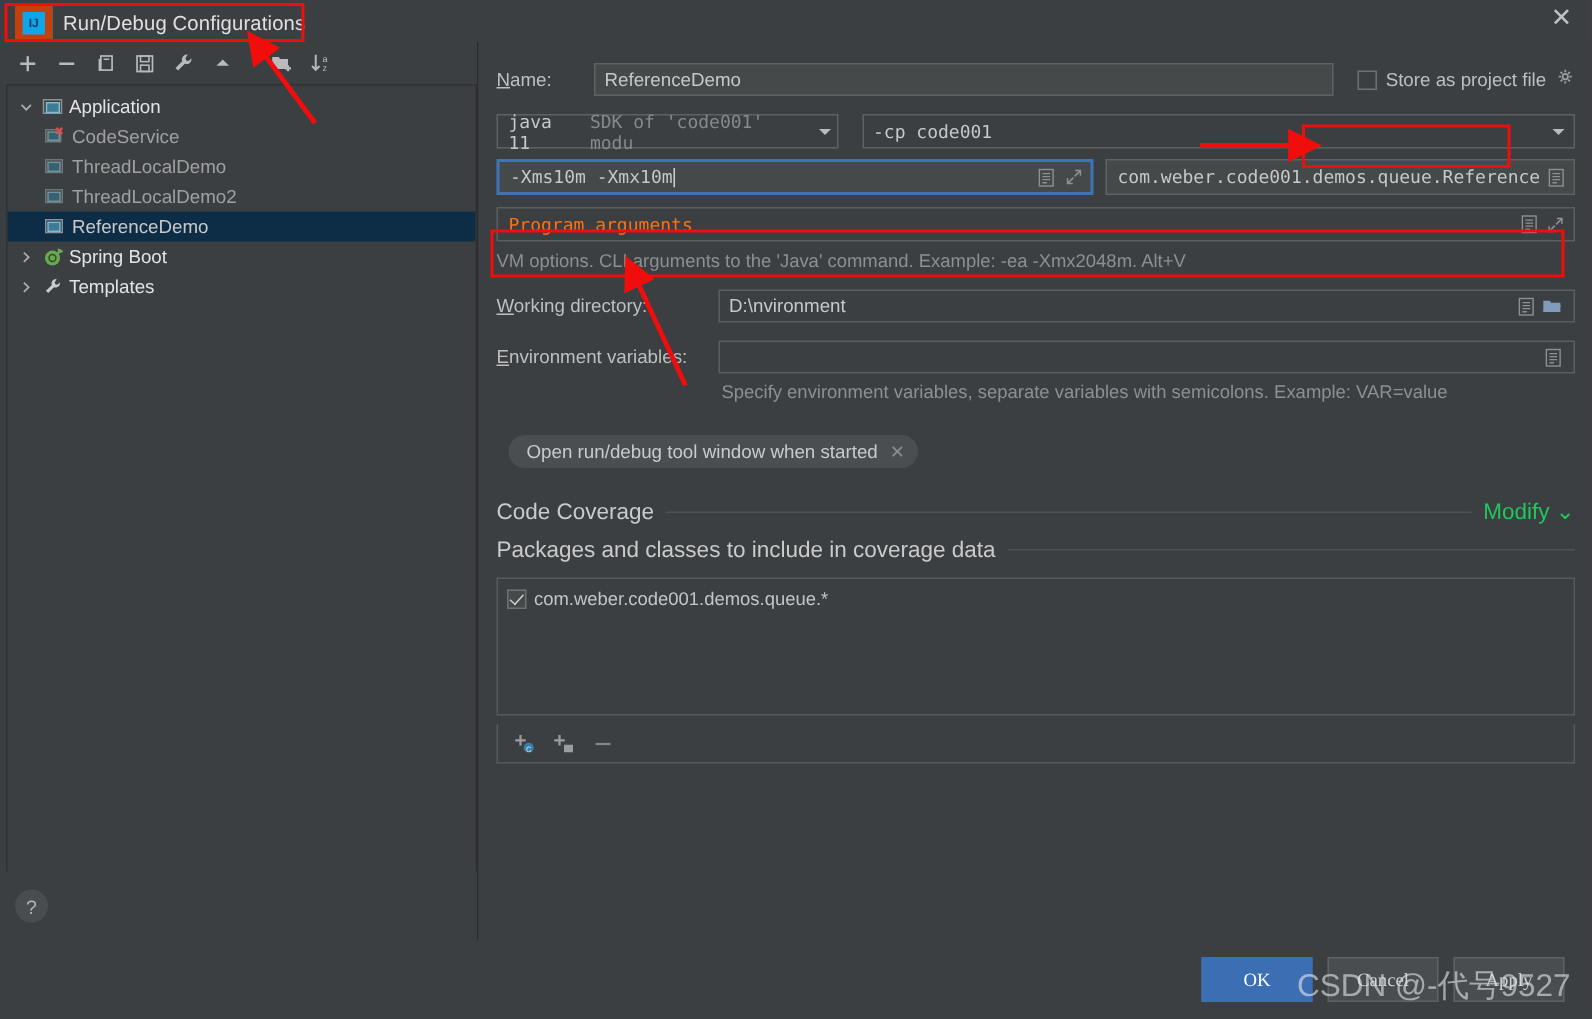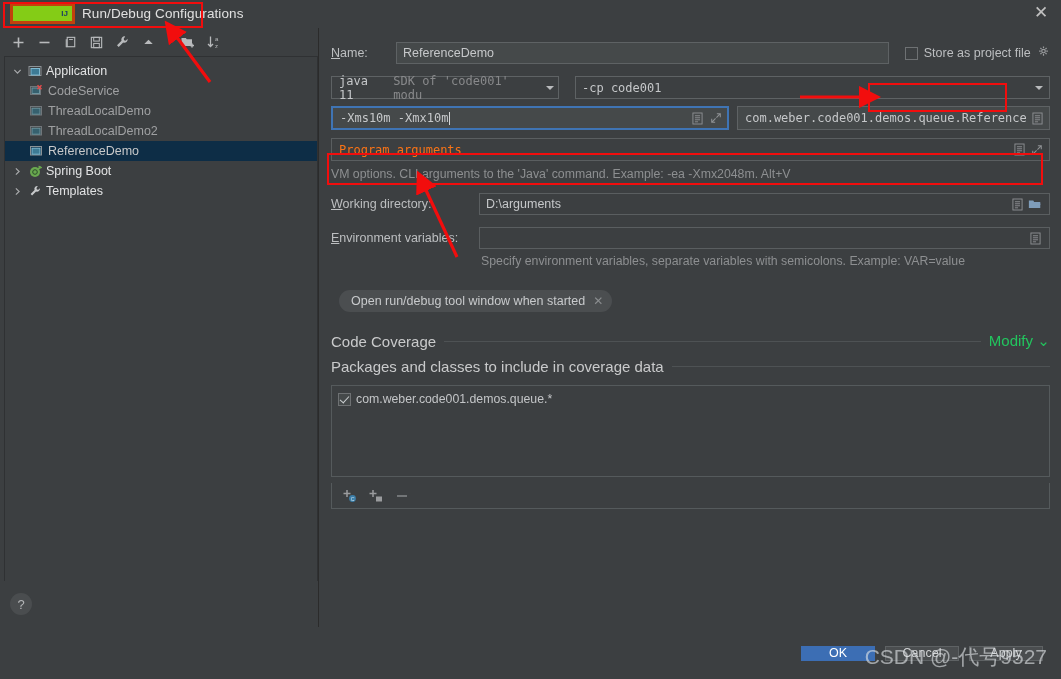--- a/index.html
+++ b/index.html
@@ -10,21 +10,21 @@
     font-size:12px;
     color:#bbbbbb;
     overflow:hidden;
     position:relative;
   }
   .dialog{position:absolute;inset:0;background:#3c3f41;display:flex;flex-direction:column;}
 
   
   .titlebar{height:28px;flex:0 0 28px;position:relative;background:#3c3f41;}
   .title-wrap{position:absolute;left:10px;top:3px;display:flex;align-items:center;gap:7px;}
-  .ij-logo{width:15px;height:15px;background:#84cc16;border:3px solid #c2410c;display:flex;align-items:center;justify-content:center;font-size:8px;font-weight:bold;color:#1d3f63;font-family:"Liberation Sans",sans-serif;line-height:1;padding-left:44px;}
+  .ij-logo{width:15px;height:15px;background:#0ea5e9;border:5px solid #c2410c;display:flex;align-items:center;justify-content:center;font-size:8px;font-weight:bold;color:#1d3f63;font-family:"Liberation Sans",sans-serif;line-height:1;}
   .title-text{font-size:13.5px;color:#e0e0e0;letter-spacing:.1px;}
   .close-x{position:absolute;right:12px;top:4px;width:16px;height:16px;color:#c0c0c0;font-size:17px;line-height:16px;text-align:center;cursor:pointer;font-family:"DejaVu Sans",sans-serif;}
 
   
   .content{flex:1;display:flex;min-height:0;}
   .left-pane{width:318px;flex:0 0 318px;display:flex;flex-direction:column;background:#3c3f41;border-right:1px solid #2b2b2b;}
   .right-pane{flex:1;position:relative;background:#3c3f41;display:flex;flex-direction:column;}
 
   
   .ltoolbar{height:28px;display:flex;align-items:center;padding:0 6px;gap:2px;}
@@ -98,21 +98,21 @@
   .chip{display:inline-flex;align-items:center;gap:8px;height:22px;background:#4b4e50;border-radius:11px;padding:0 9px 0 12px;font-size:12.5px;color:#c8cacc;margin:10px 0 0 8px;}
   .chip .x{color:#8a8d8f;font-size:12px;cursor:pointer;}
 
   .covlist{border:1px solid #555a5c;background:#3c3f41;height:92px;margin-bottom:6px;padding:6px 0 0 6px;box-sizing:border-box;}
   .covitem{display:flex;align-items:center;gap:5px;font-size:12.3px;color:#c3c5c7;}
   .covbar{border:1px solid #555a5c;border-top:none;height:26px;display:flex;align-items:center;gap:10px;padding-left:10px;box-sizing:border-box;}
   .cbtn{cursor:pointer;display:flex;align-items:center;}
 
   
   .footer{height:52px;flex:0 0 52px;display:flex;align-items:center;justify-content:flex-end;padding-right:18px;gap:10px;position:relative;}
-  .btn{min-width:74px;height:15px;border:1px solid #5e6264;background:#4a4d4f;color:#cfd1d3;font-size:12.5px;display:flex;align-items:center;justify-content:center;cursor:pointer;box-sizing:border-box;}
+  .btn{min-width:74px;height:30px;border:1px solid #5e6264;background:#4a4d4f;color:#cfd1d3;font-size:12.5px;display:flex;align-items:center;justify-content:center;cursor:pointer;box-sizing:border-box;font-family:Liberation Serif, serif;}
   .btn.primary{background:#3c6eb4;border-color:#3c6eb4;color:#ffffff;min-width:74px;}
 
   .watermark{position:absolute;right:14px;bottom:8px;font-size:21px;color:rgba(225,228,231,.62);font-family:"Liberation Sans",sans-serif;letter-spacing:0px;white-space:nowrap;pointer-events:none;margin-left:12px;}
   .ann-box{position:absolute;border:2.5px solid #f20d0d;box-sizing:border-box;pointer-events:none;}
   .ann-svg{position:absolute;left:0;top:0;width:1061px;height:679px;pointer-events:none;}
 </style>
 </head>
 <body>
 
 <div class="dialog">
@@ -350,21 +350,21 @@
                 <path d="M8 2h4v4M12 2L7.5 6.5M6 12H2V8M2 12l4.5-4.5" stroke="#8e9194" stroke-width="1.2" fill="none"></path>
               </svg>
           </span>
         </div>
 
         <div class="hint">VM options. CLI arguments to the 'Java' command. Example: -ea -Xmx2048m. Alt+V</div>
 
         <div class="row">
           <div class="flbl" style="width:148px;flex:0 0 148px;"><u>W</u>orking directory:</div>
           <div class="inp" style="background:#3c3f41;border-color:#5a5e60;">
-            <span class="val">D:\arguments</span>
+            <span class="val">D:\nvironment</span>
             <span class="ficon">
               <svg width="11" height="13" viewBox="0 0 12 14">
                   <rect x="1" y="1" width="10" height="12" fill="none" stroke="#8e9194" stroke-width="1"></rect>
                   <path d="M3.2 4h5.6M3.2 6.2h5.6M3.2 8.4h5.6M3.2 10.6h3.4" stroke="#8e9194" stroke-width="1"></path>
                 </svg>
             </span>
             <span class="ficon">
               <svg width="14" height="13" viewBox="0 0 16 14">
                   <path d="M1 2.5h5l1 1.5h7v7H1z" fill="#7f9dba"></path>
                   <path d="M2.4 6h12l-2 5H1z" fill="#7f9dba"></path>

